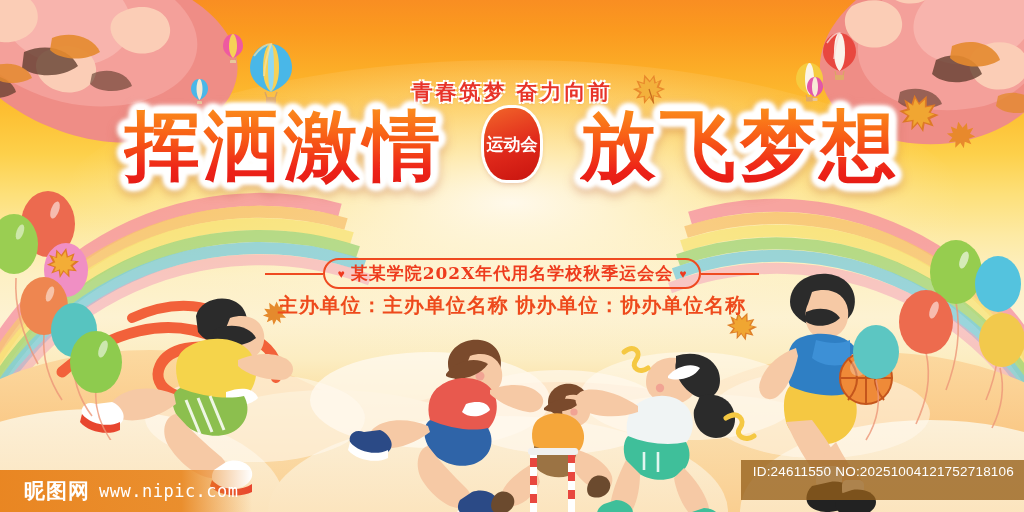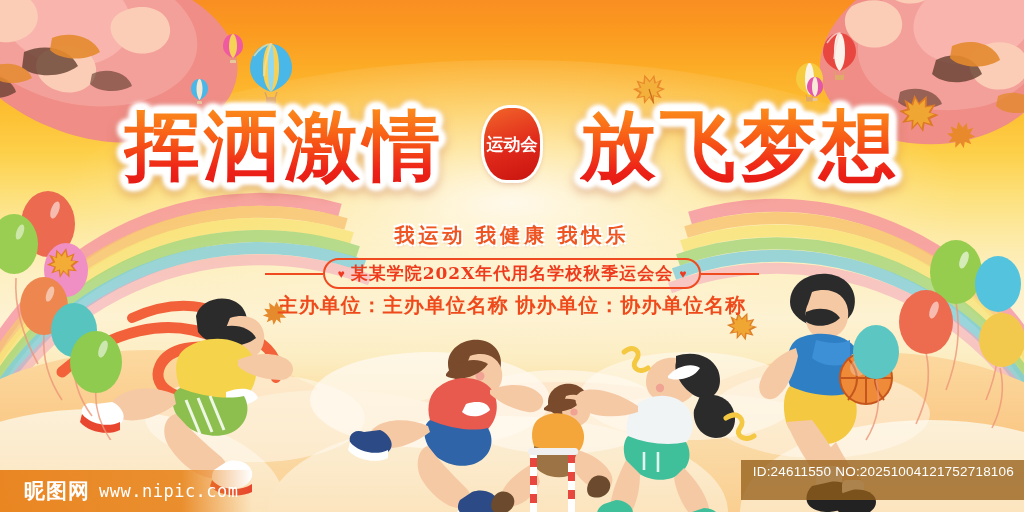--- a/index.html
+++ b/index.html
@@ -454,28 +454,28 @@
     <path d="M20,6 L23,13 L29,9 L28,16 L34,15 L29,21 L34,25 L27,26 L28,32 L22,28 L20,34 L18,28 L12,32 L13,26 L6,25 L11,21 L6,15 L12,16 L11,9 L17,13 Z" fill="#f3ad36"></path>
   </svg>
   <svg class="maple" style="left:262px;top:300px;width:26px;height:26px;transform:rotate(-30deg);" viewBox="0 0 40 40">
     <path d="M20,2 L24,11 L31,6 L30,15 L38,14 L32,21 L38,26 L29,27 L31,35 L23,30 L20,38 L17,30 L9,35 L11,27 L2,26 L8,21 L2,14 L10,15 L9,6 L16,11 Z" fill="#e58a2d"></path>
   </svg>
   <svg class="maple" style="left:726px;top:310px;width:32px;height:32px;transform:rotate(22deg);" viewBox="0 0 40 40">
     <path d="M20,2 L24,11 L31,6 L30,15 L38,14 L32,21 L38,26 L29,27 L31,35 L23,30 L20,38 L17,30 L9,35 L11,27 L2,26 L8,21 L2,14 L10,15 L9,6 L16,11 Z" fill="#de7f28"></path>
     <path d="M20,6 L23,13 L29,9 L28,16 L34,15 L29,21 L34,25 L27,26 L28,32 L22,28 L20,34 L18,28 L12,32 L13,26 L6,25 L11,21 L6,15 L12,16 L11,9 L17,13 Z" fill="#f0a632"></path>
   </svg>
 
+  <div id="topline">青春筑梦 奋力向前</div>
 
   <div id="maintitle-wrap">
     <div class="bigtitle">挥洒激情</div>
     <div id="seal">运动会</div>
     <div class="bigtitle">放飞梦想</div>
   </div>
 
-  <div id="subline">我运动  我健康  我快乐</div>
 
   <div id="eventband">
     <div class="band-rule"></div>
     <div class="band-box">
       <span class="band-heart">♥</span>
       <span id="eventtext">某某学院202X年代用名学校秋季运会会</span>
       <span class="band-heart">♥</span>
     </div>
     <div class="band-rule"></div>
   </div>

